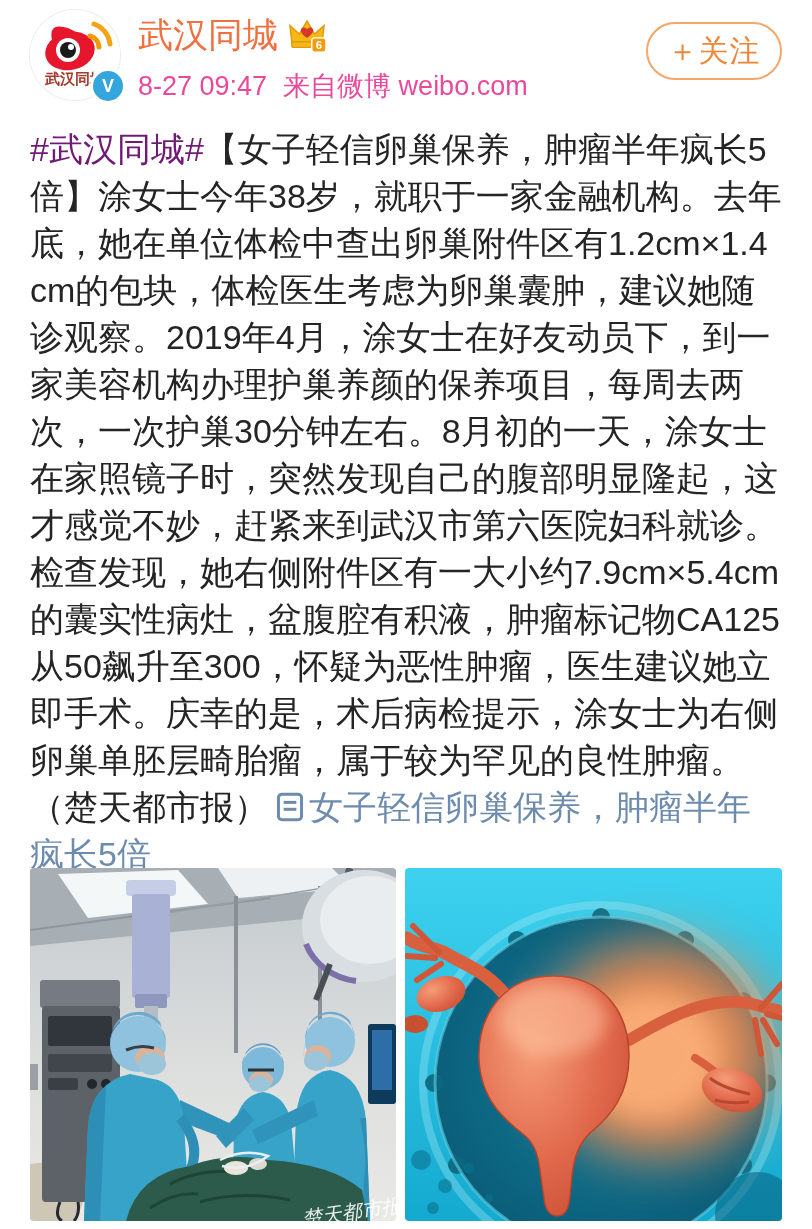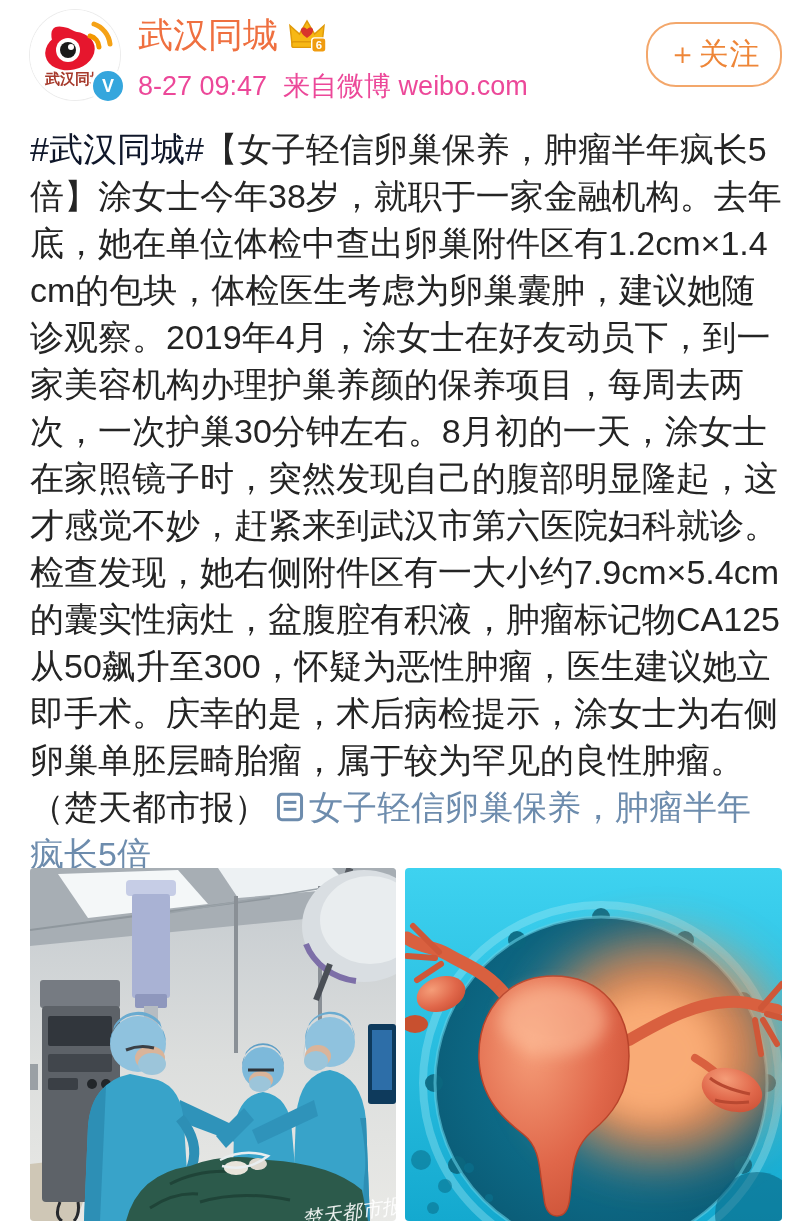--- a/index.html
+++ b/index.html
@@ -21,33 +21,33 @@
     background:#35a6dd; color:#fff; border:3px solid #fff; border-radius:50%;
     font-weight:bold; font-size:18px; line-height:30px; text-align:center;
   }
   .user-block { position:absolute; left:108px; top:4px; }
   .name-row { display:flex; align-items:center; gap:8px; }
   .username { font-size:35px; color:#ef7040; }
   .crown svg { display:block; }
   .meta { margin-top:9px; font-size:27px; color:#ec4899; white-space:nowrap; }
   .meta .source { margin-left:16px; }
   .follow-btn {
-    position:absolute; right:0; top:14px; width:136px; height:65px;
+    position:absolute; right:0; top:14px; width:136px; height:58px;
     border:2.5px solid #f3a76b; border-radius:30px; background:#fff;
     color:#ee8638; font-size:30px; display:flex; align-items:center;
     justify-content:center; letter-spacing:1px; cursor:pointer; box-sizing:border-box;
     font-family:inherit;
   }
 
   
   .content {
     position:absolute; top:126px; left:30px; width:752px;
     font-size:34px; line-height:47px; color:#242424; word-break:break-all;
   }
-  .hashtag { color:#0f172a; cursor:pointer;margin-top:35px; }
+  .hashtag { color:#701a75; cursor:pointer;margin-top:35px; }
   .news-link { color:#6d8cad; text-decoration:none; cursor:pointer; }
   .article-icon { display:inline-block; width:28px; height:30px; vertical-align:-3px; margin:0 5px 0 8px; }
 
   
   .images { position:absolute; top:868px; left:30px; width:752px; height:353px; display:flex; gap:9px; }
   .img-wrap { overflow:hidden; border-radius:4px; flex:none; cursor:pointer; }
   .img-wrap svg { display:block; }
 </style>
 </head>
 <body>

